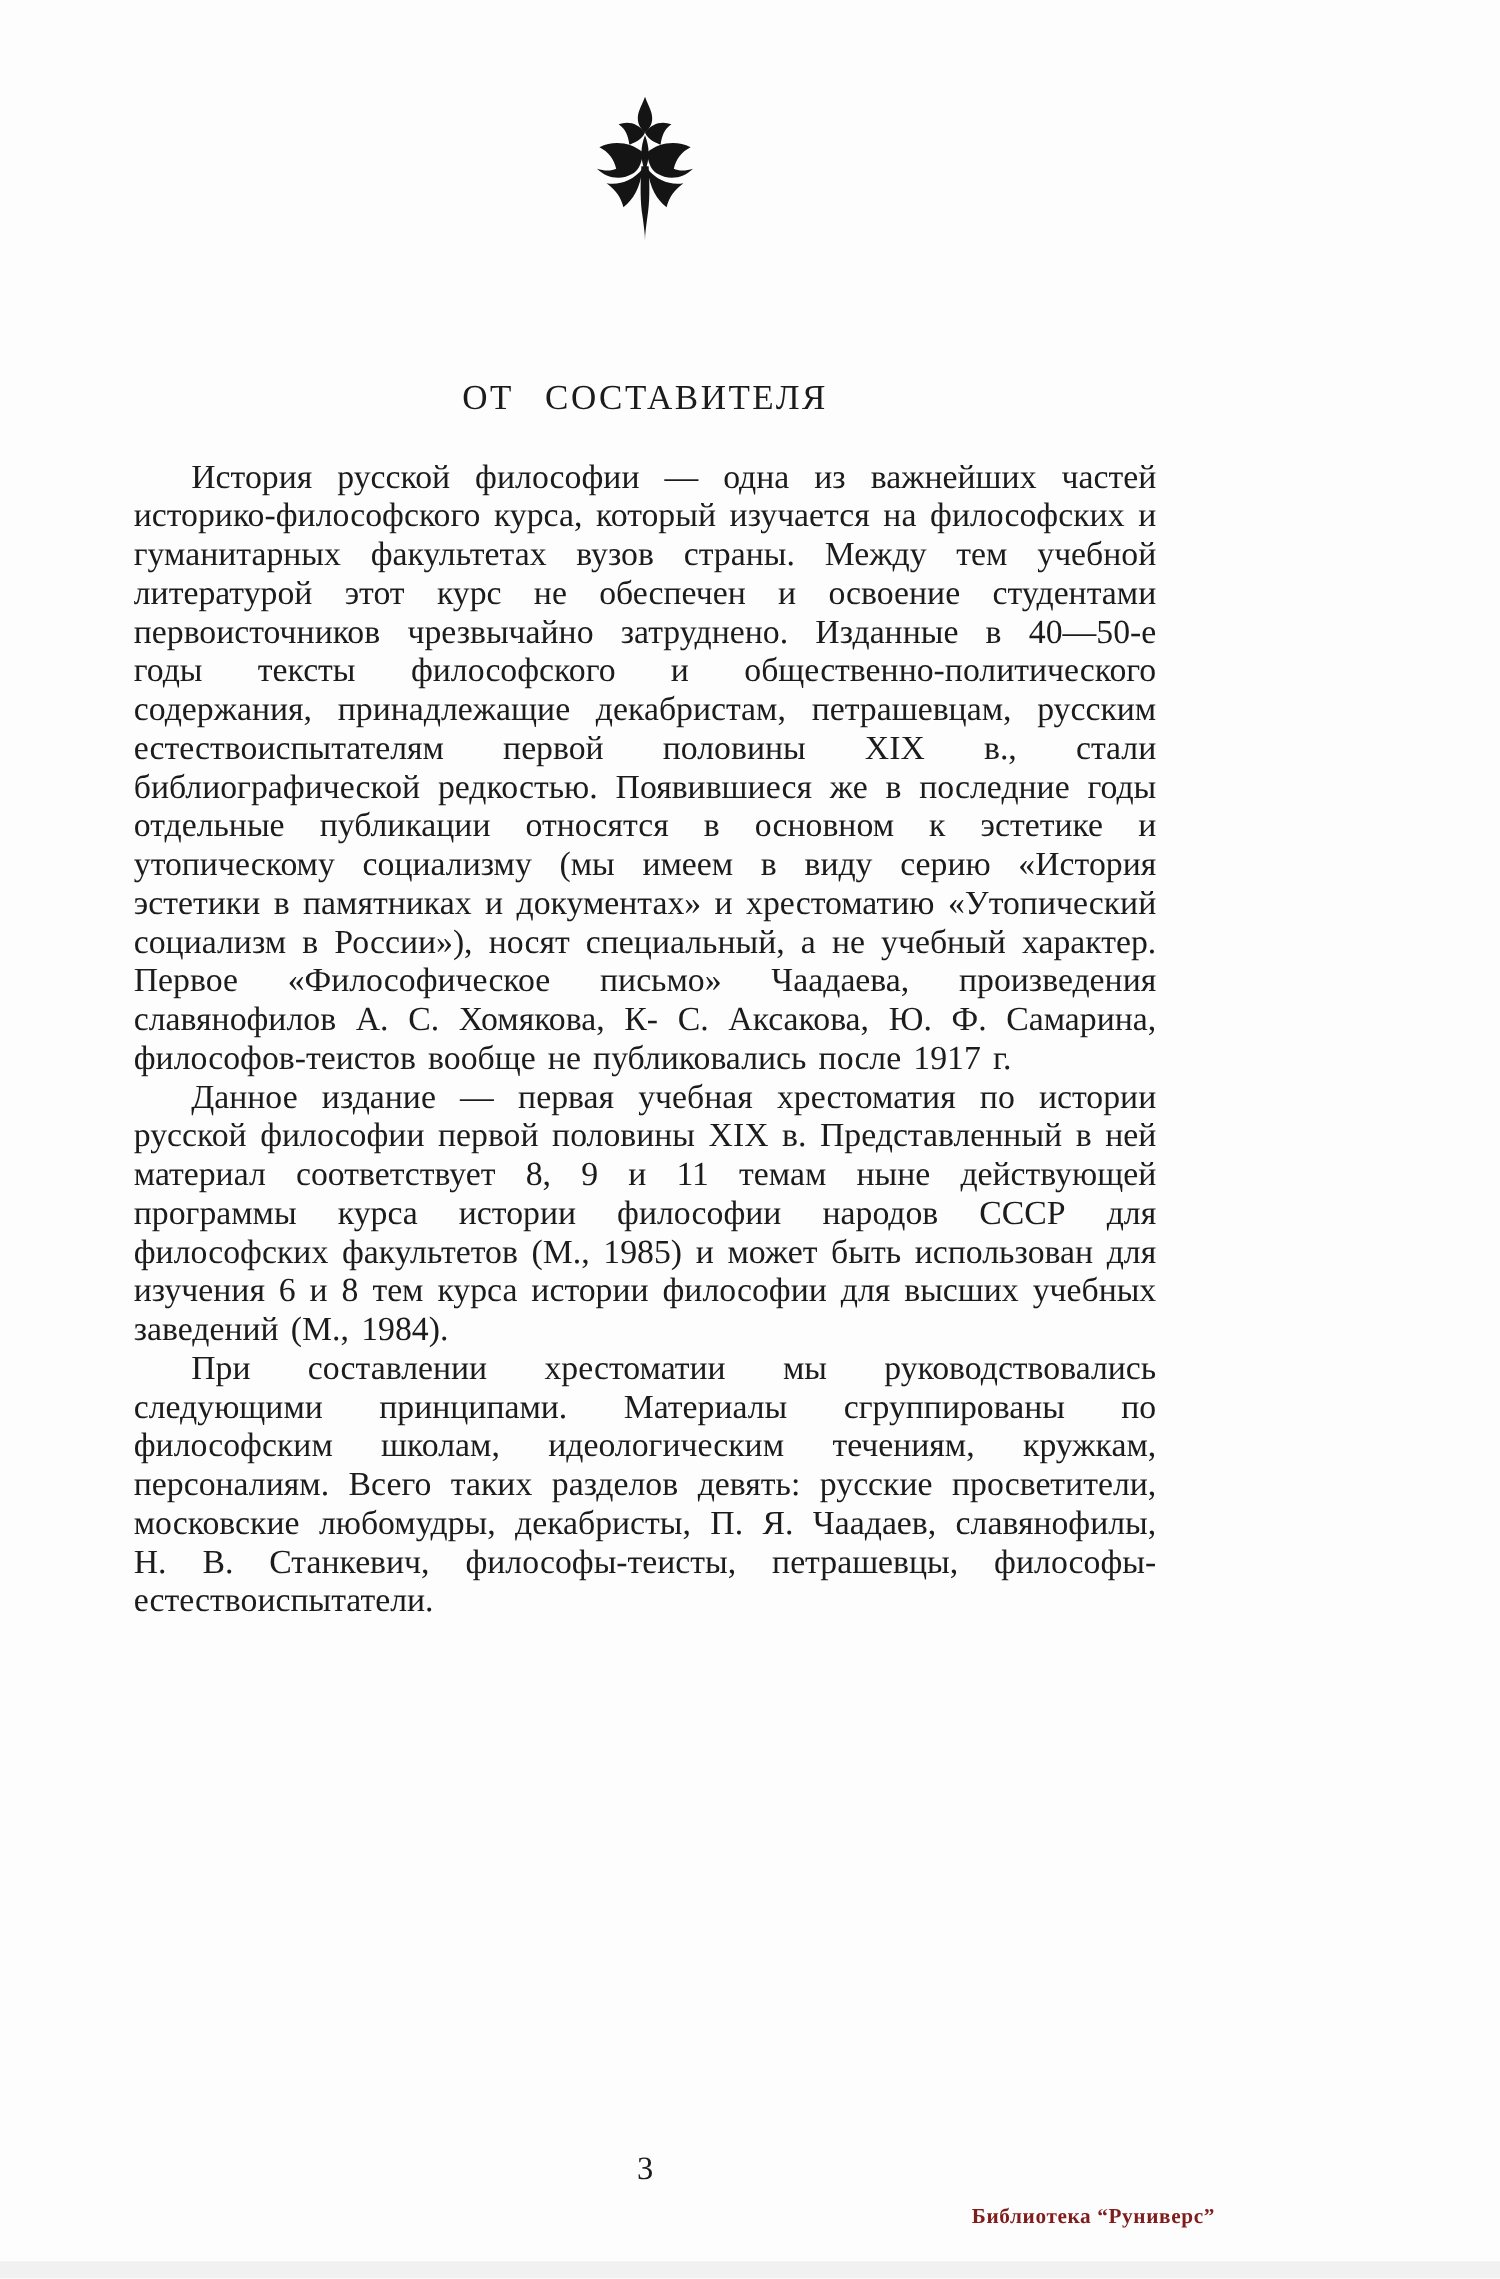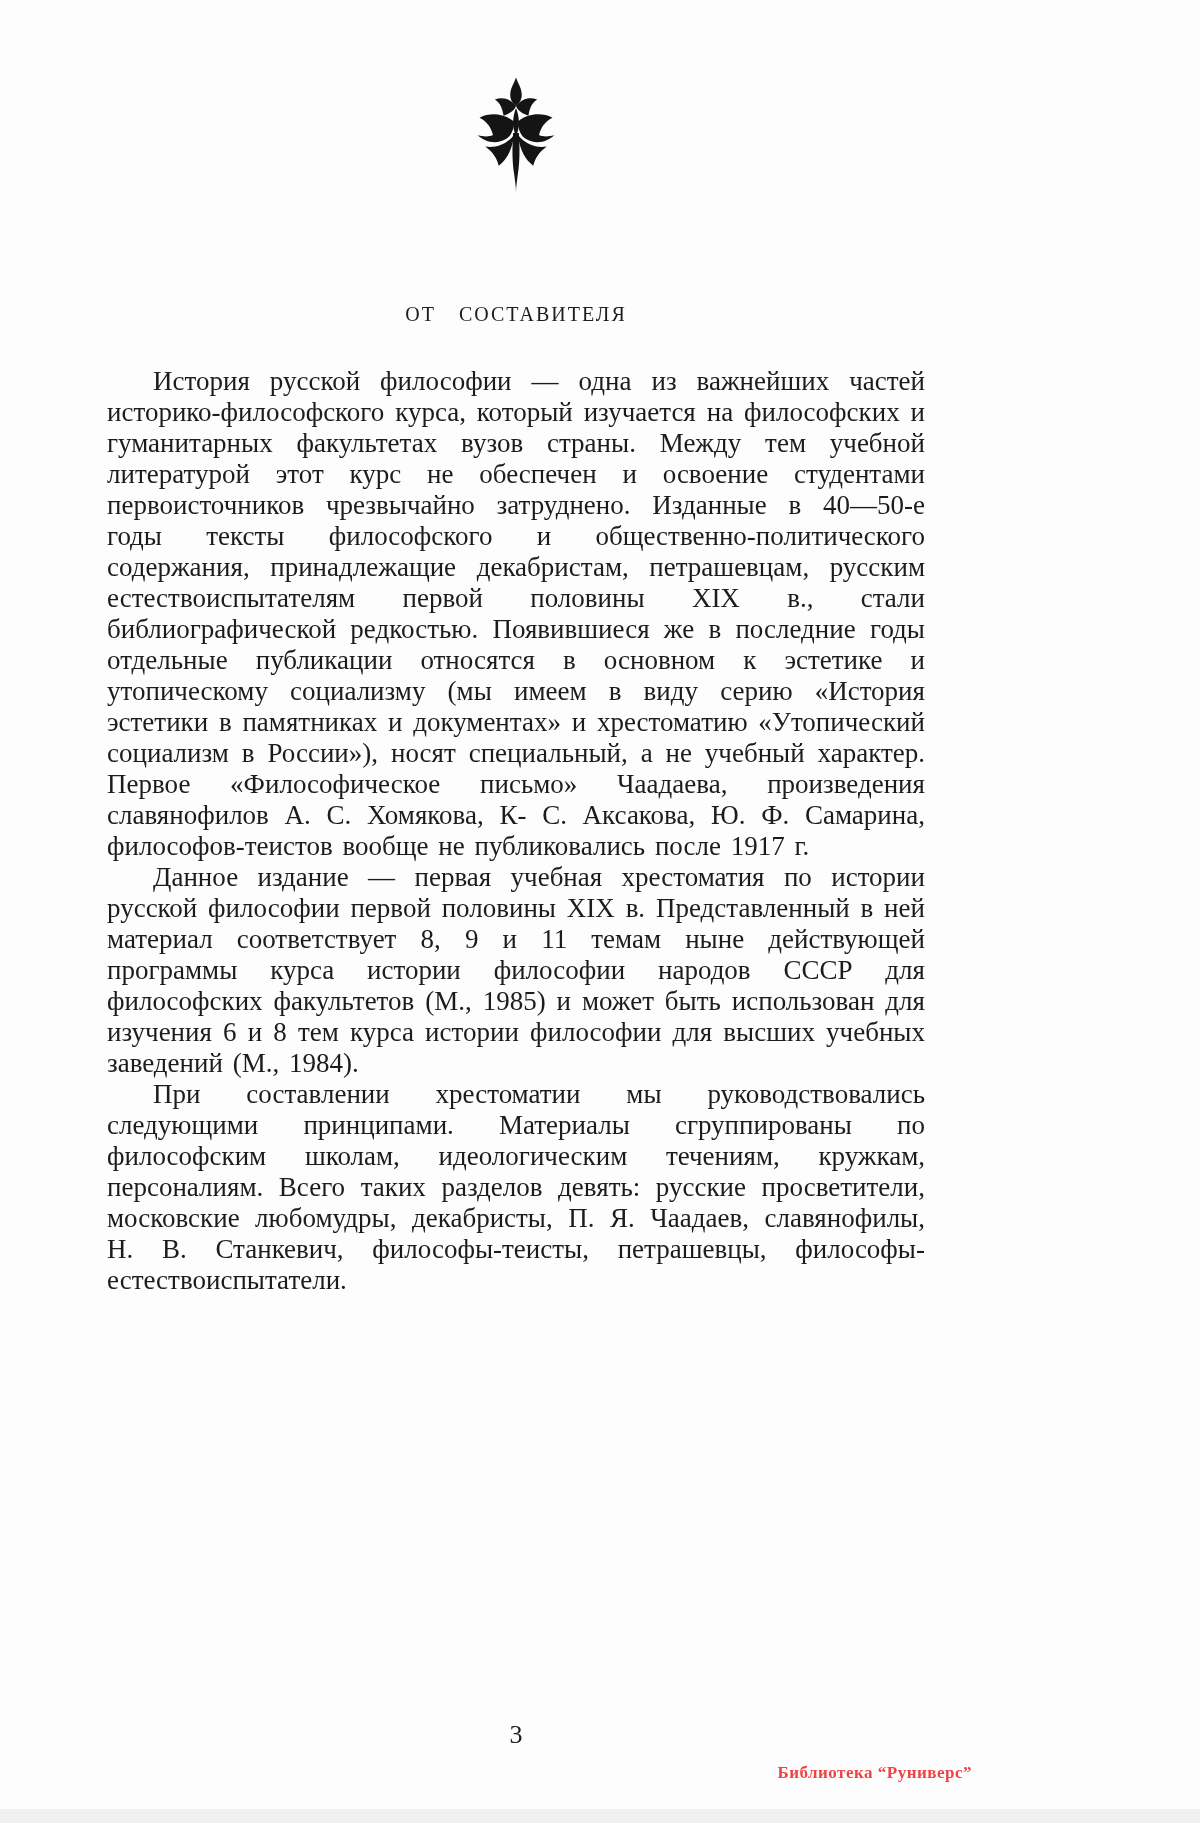--- a/index.html
+++ b/index.html
@@ -23,21 +23,21 @@
     width: 818px;
     text-align: center;
   }
   .title {
     position: absolute;
     top: 303px;
     left: 107px;
     width: 818px;
     margin: 0;
     text-align: center;
-    font-size: 20px;
+    font-size: 28px;
     font-weight: normal;
     letter-spacing: 2px;
     word-spacing: 16px;
   }
   .body-text {
     position: absolute;
     top: 366px;
     left: 107px;
     width: 818px;
   }
@@ -57,21 +57,21 @@
     width: 818px;
     text-align: center;
     font-size: 26px;
   }
   .watermark {
     position: absolute;
     top: 1763px;
     right: 228px;
     font-size: 17px;
     font-weight: bold;
-    color: #ef4444;
+    color: #7f1d1d;
     letter-spacing: 0.5px;
   }
   .bottom-strip {
     position: absolute;
     left: 0;
     bottom: 0;
     width: 100%;
     height: 14px;
     background: #f1f1f1;
   }

